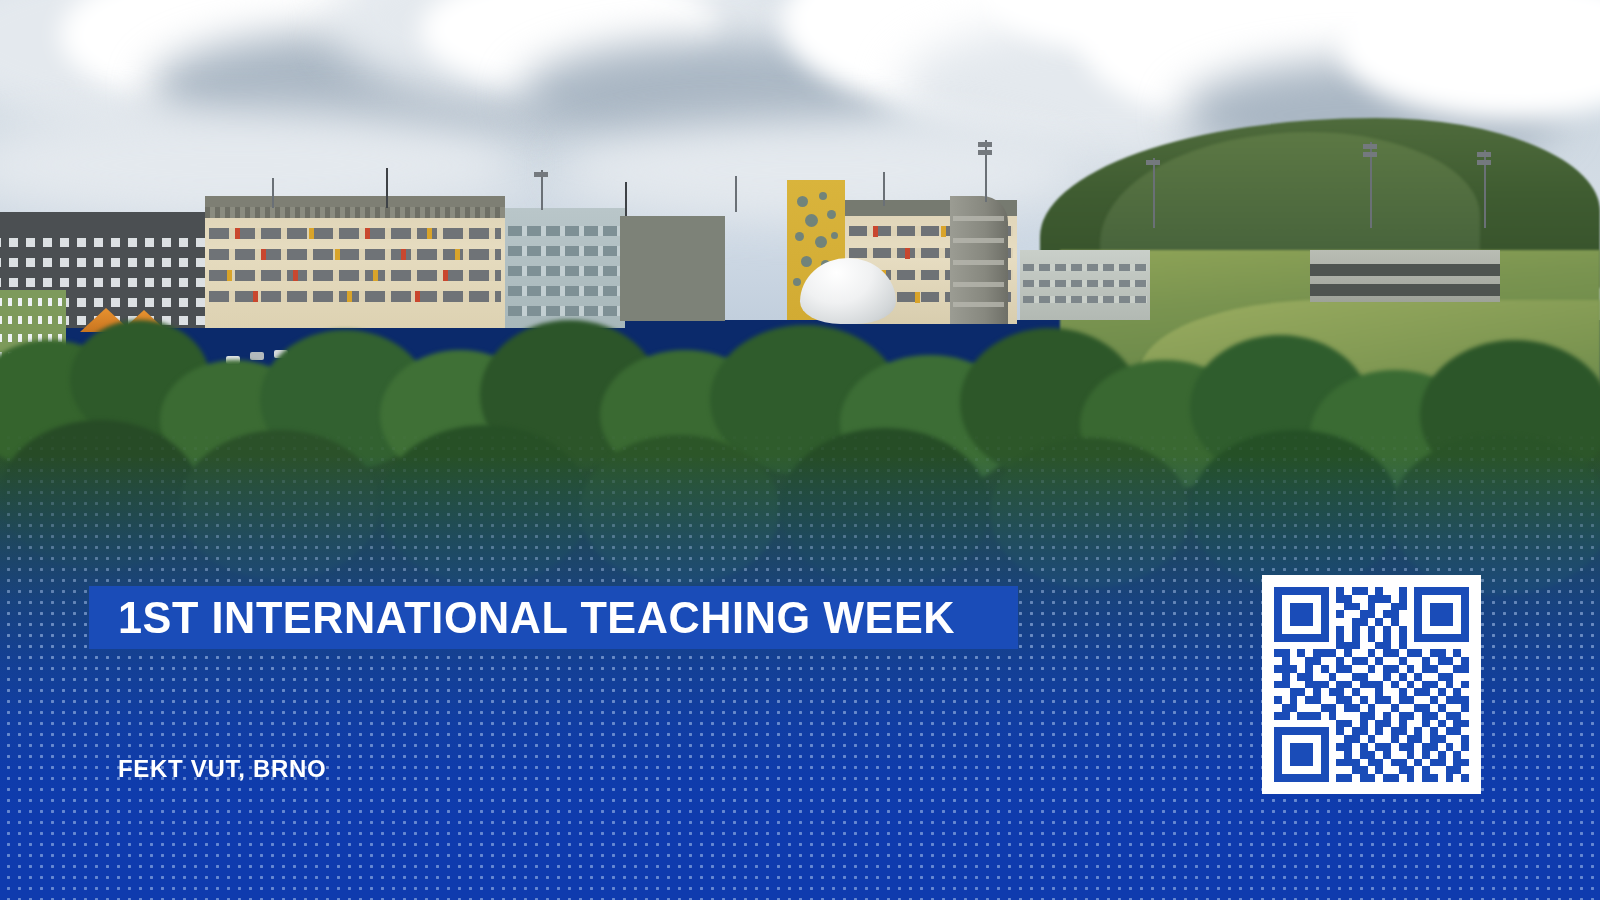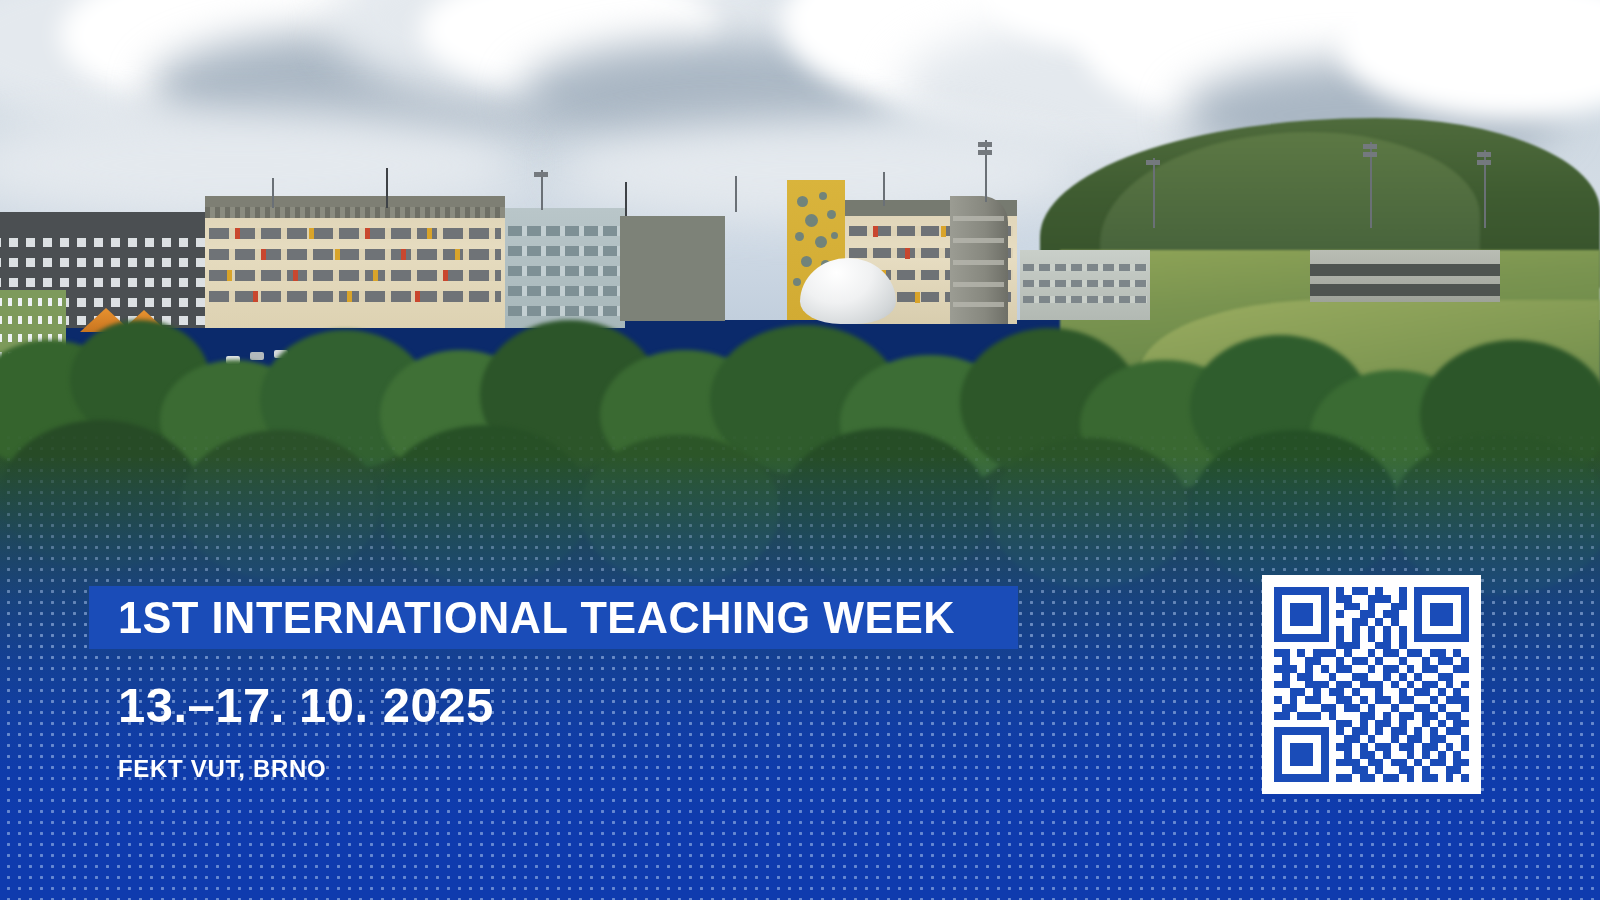--- a/index.html
+++ b/index.html
@@ -619,21 +619,20 @@
 
   <div class="blue-overlay"></div>
   <div class="dots"></div>
 
   <div class="content">
 
     <div class="title-band">
       <span class="title-text">1ST INTERNATIONAL TEACHING WEEK</span>
     </div>
 
-    <div class="date-text">13.–17. 10. 2025</div>
 
     <div class="venue-text">FEKT VUT, BRNO</div>
 
     <div class="qr-wrap">
       <svg class="qr" viewBox="0 0 25 25">
         <rect x="0" y="0" width="25" height="25" fill="#ffffff"></rect>
         <g id="qr-modules" fill="#1a4cb8">
             <rect x="0" y="0" width="1" height="1" fill="#1a4cb8"></rect>
             <rect x="1" y="0" width="1" height="1" fill="#1a4cb8"></rect>
             <rect x="2" y="0" width="1" height="1" fill="#1a4cb8"></rect>

